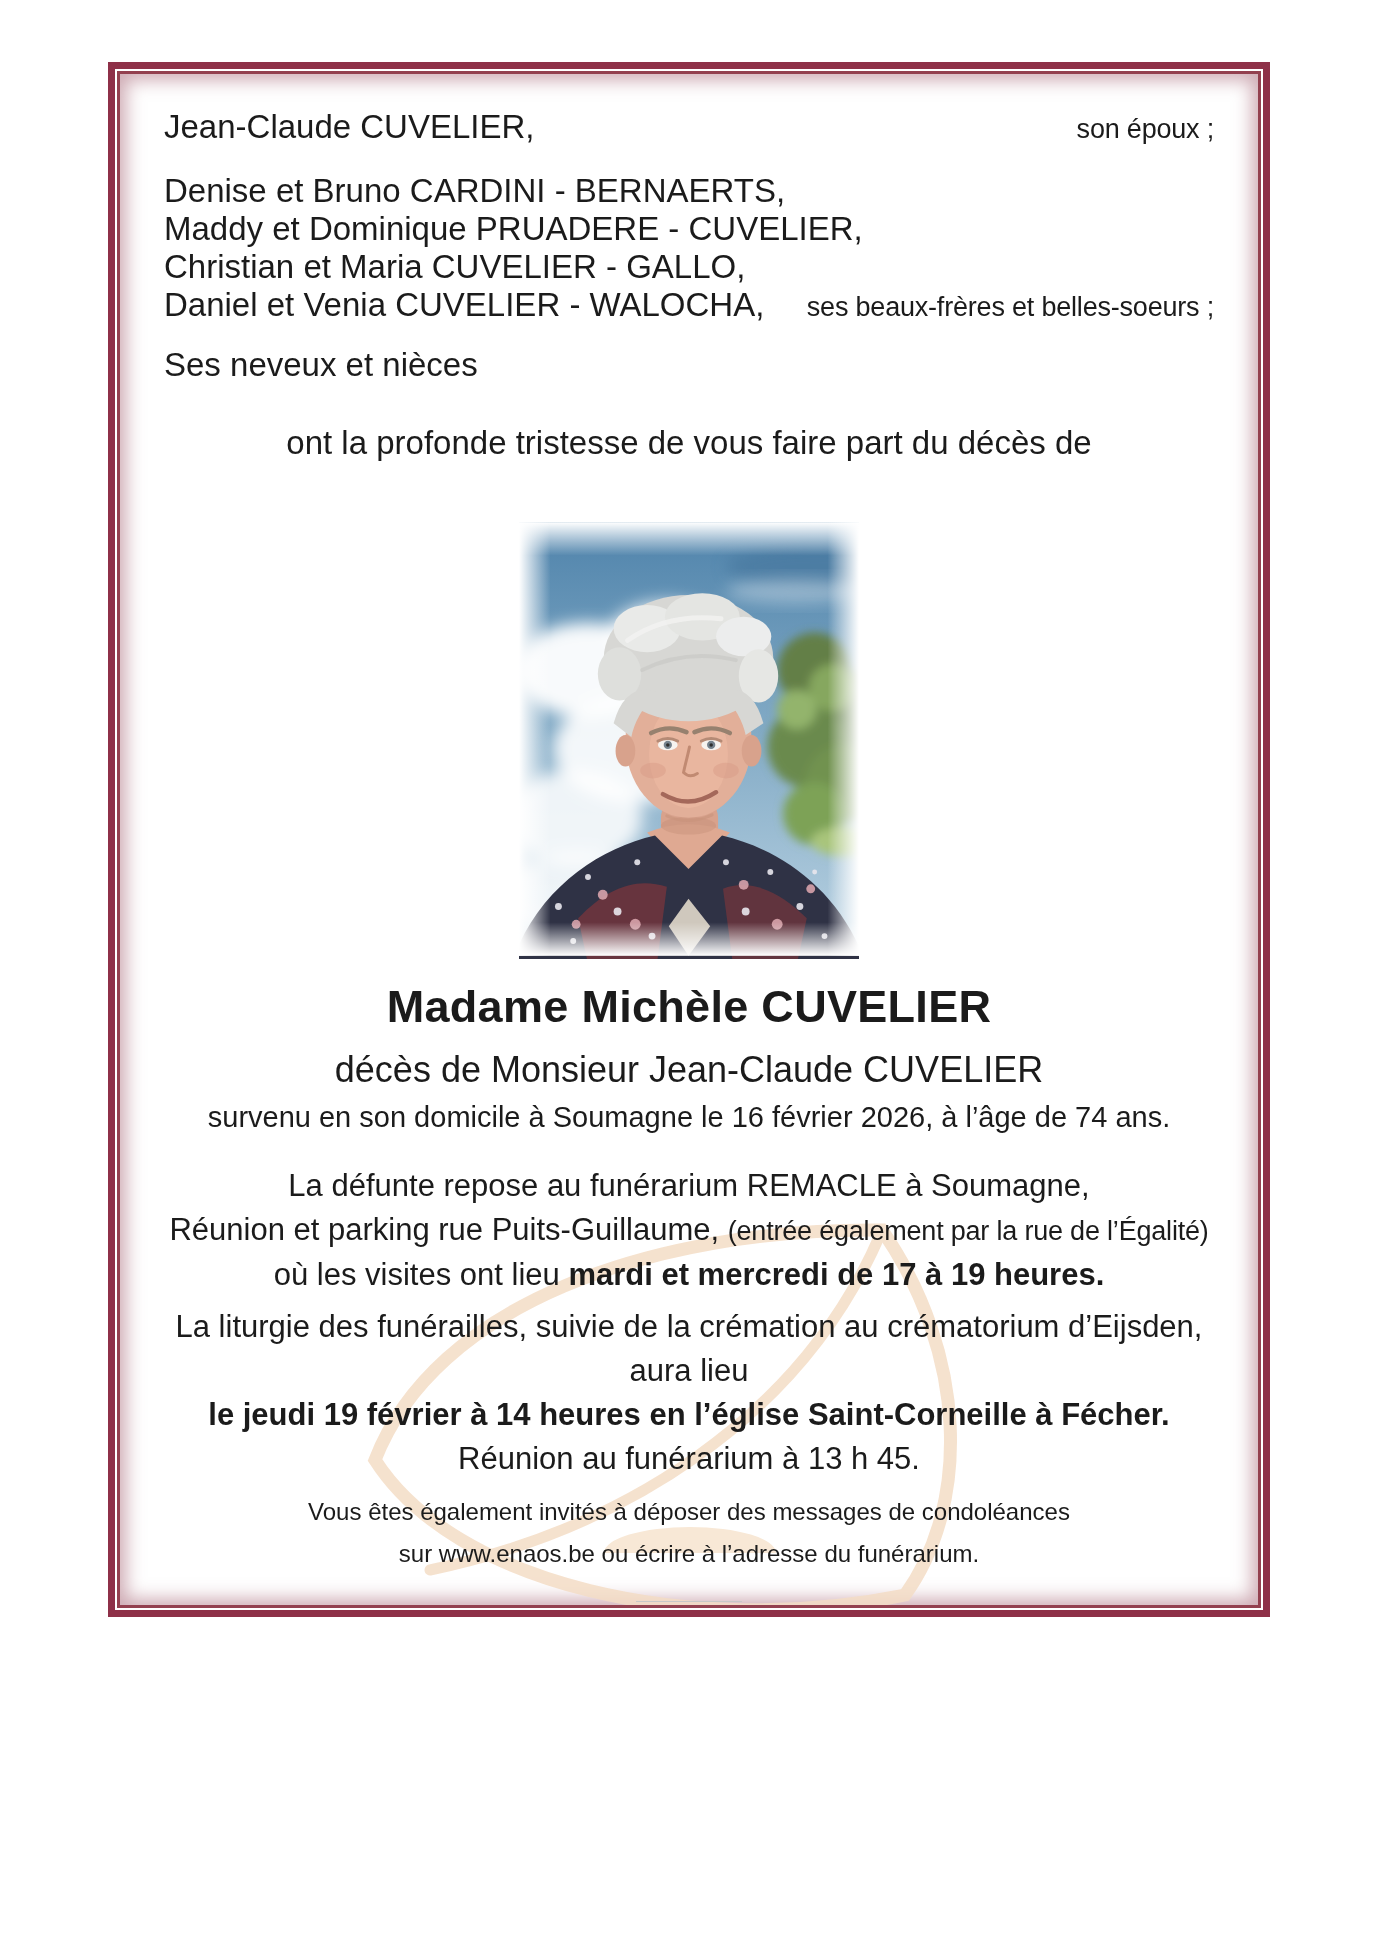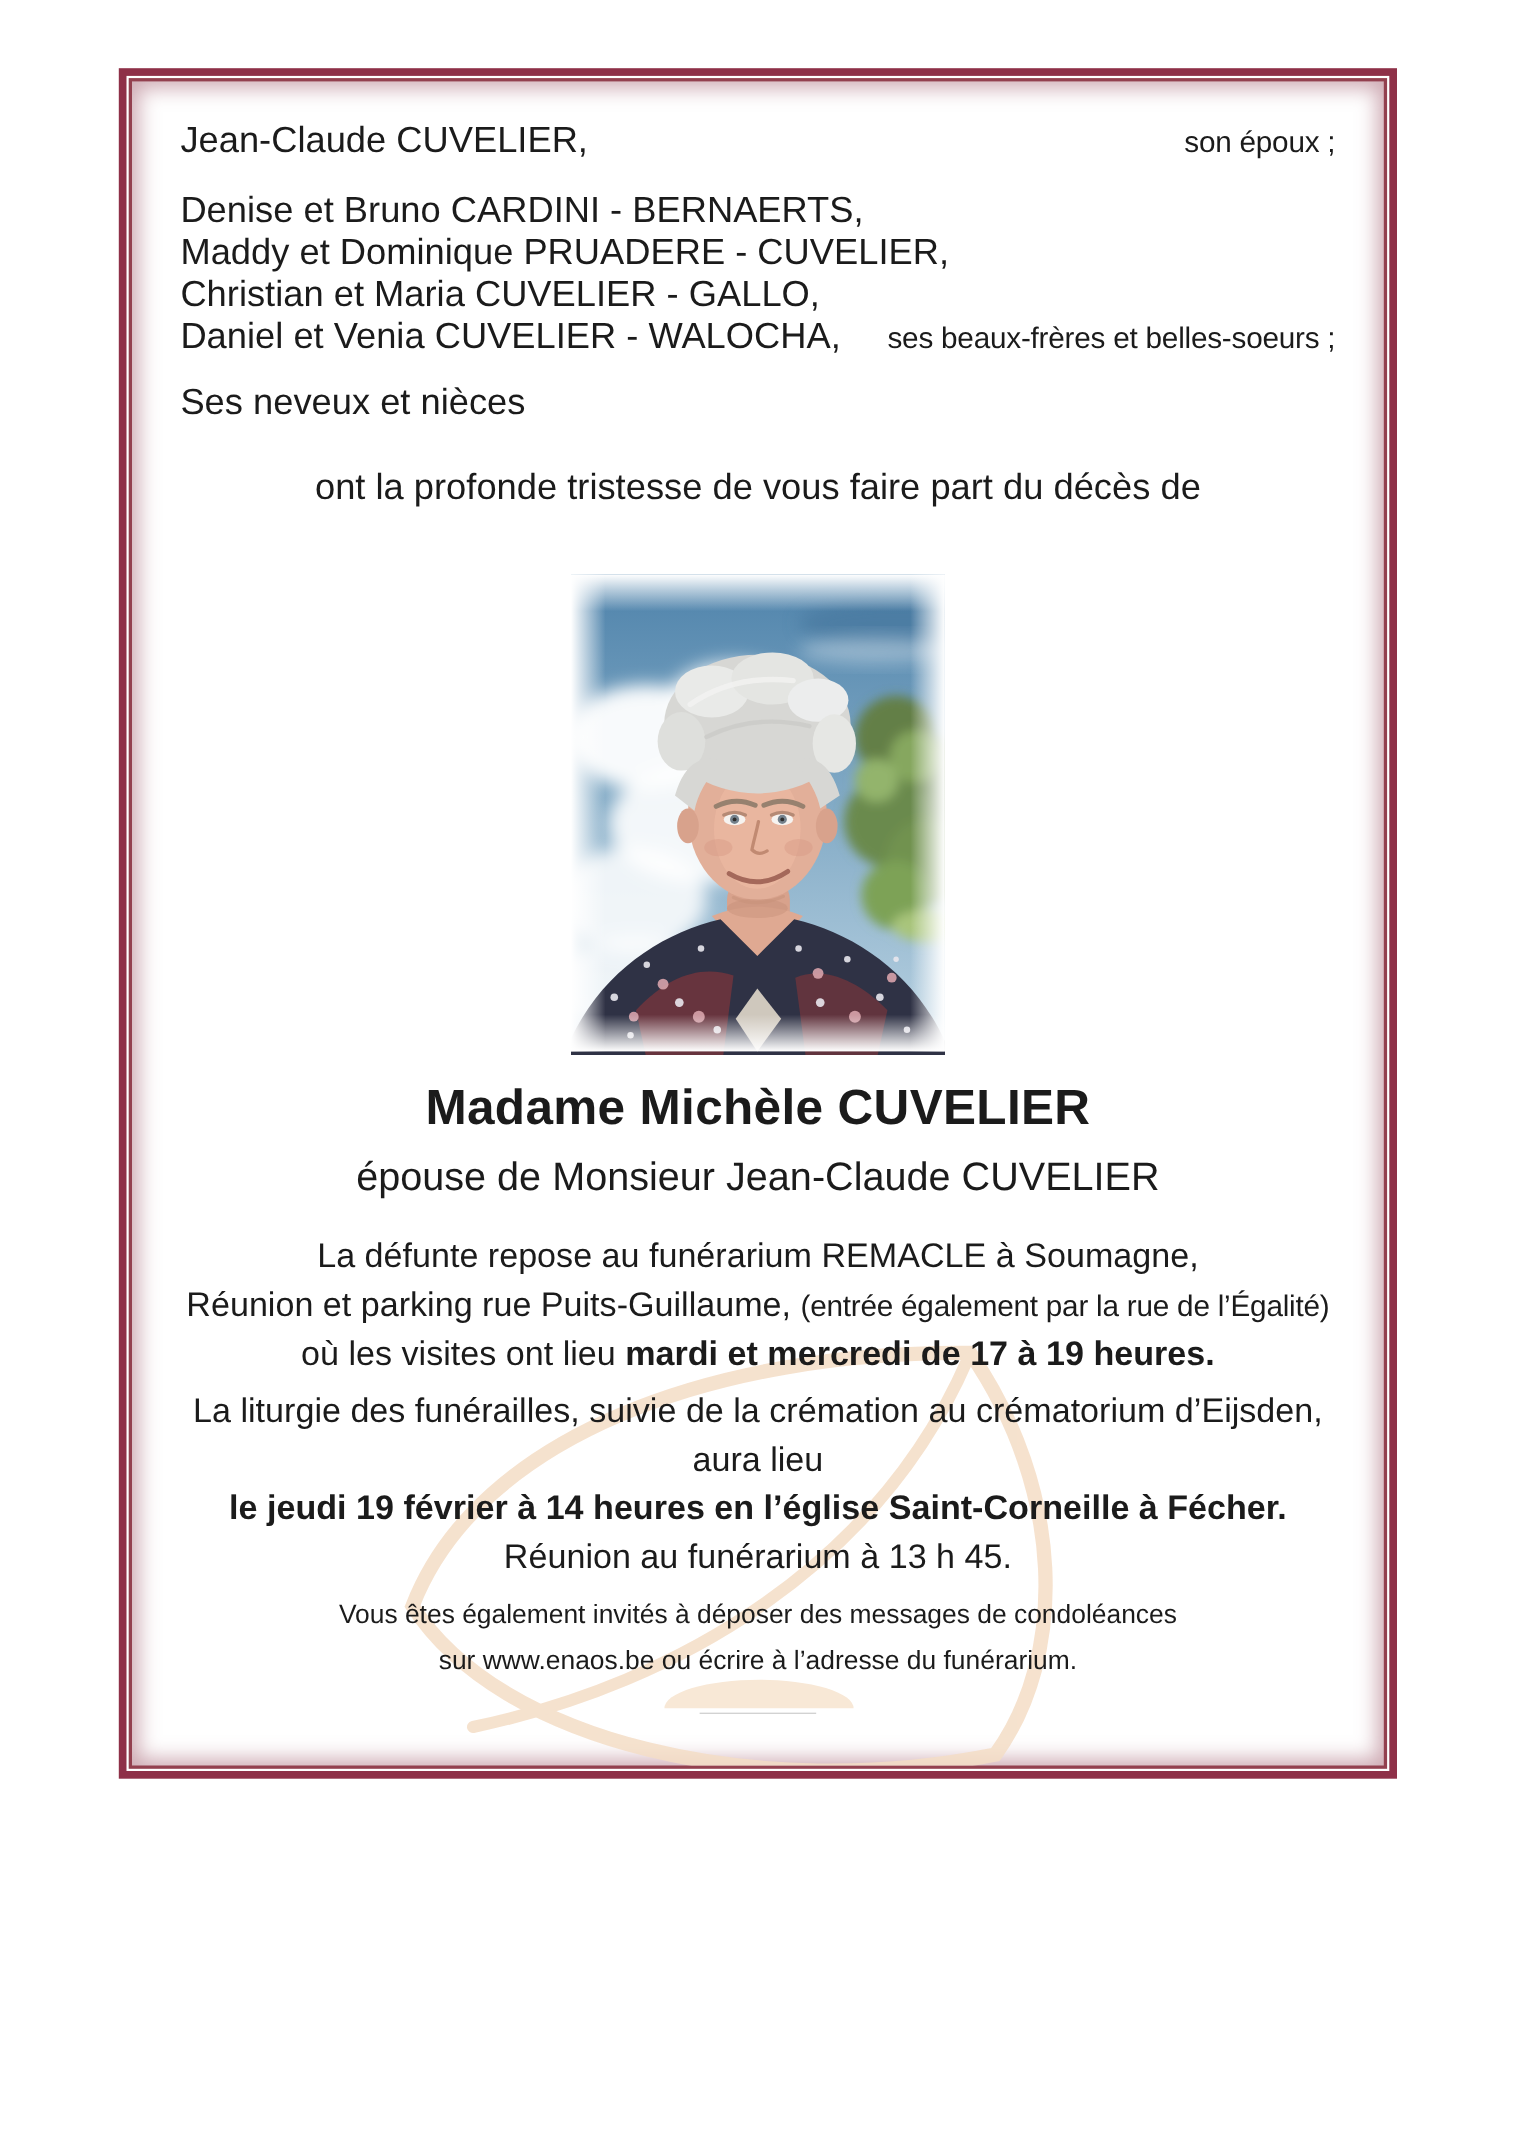--- a/index.html
+++ b/index.html
@@ -211,21 +211,22 @@
             </g>
 
             <rect x="0" y="0" width="345" height="34" fill="url(#vT)"></rect>
             <rect x="0" y="406" width="345" height="34" fill="url(#vB)"></rect>
             <rect x="0" y="0" width="32" height="440" fill="url(#vL)"></rect>
             <rect x="313" y="0" width="32" height="440" fill="url(#vR)"></rect>
           </svg>
         </div>
 
         <h1 class="deceased-name">Madame Michèle CUVELIER</h1>
-        <div class="spouse-line">épouse de Monsieur Jean-Claude CUVELIER</div>
+        <div class="spouse-line">décès de Monsieur Jean-Claude CUVELIER</div>
+        <div class="death-line">survenu en son domicile à Soumagne le 16 février 2026, à l’âge de 74 ans.</div>
 
         <div class="para para1">
           <div>La défunte repose au funérarium REMACLE à Soumagne,</div>
           <div><span>Réunion et parking rue Puits-Guillaume, </span><span class="small-note">(entrée également par la rue de l’Égalité)</span></div>
           <div><span>où les visites ont lieu </span><span class="bold">mardi et mercredi de 17 à 19 heures.</span></div>
         </div>
 
         <div class="para para2">
           <div>La liturgie des funérailles, suivie de la crémation au crématorium d’Eijsden, aura lieu</div>
           <div class="bold">le jeudi 19 février à 14 heures en l’église Saint-Corneille à Fécher.</div>

